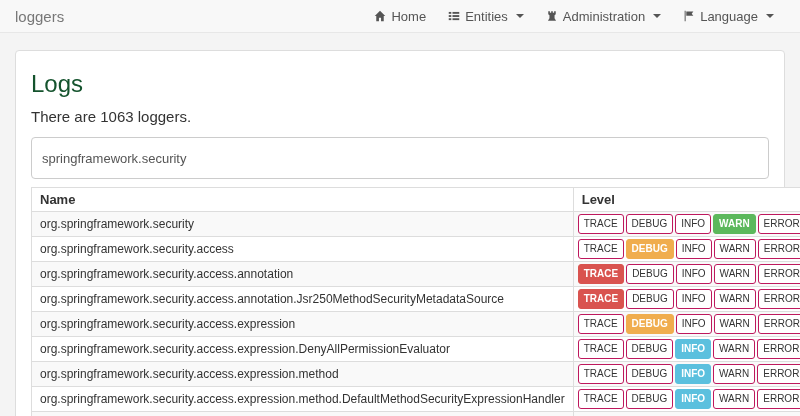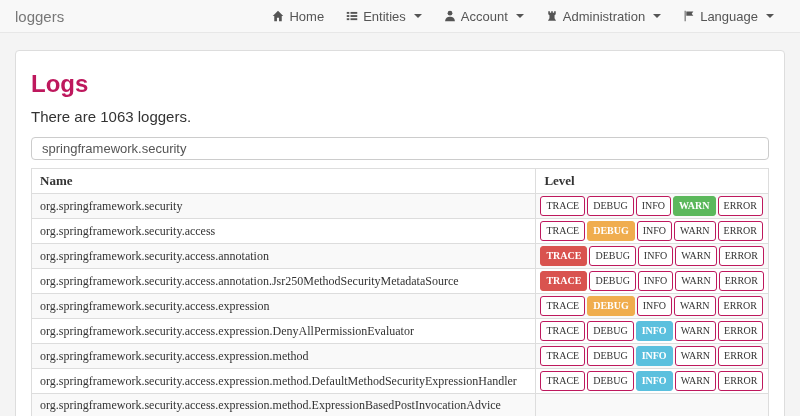--- a/index.html
+++ b/index.html
@@ -62,48 +62,47 @@
     top: 50px; left: 15px; right: 15px;
     height: 640px; 
     background: #fff;
     border: 1px solid #ddd;
     border-radius: 4px;
     padding: 15px;
   }
   .page-title {
     margin: 4px 0 10px 0;
     font-size: 24px;
-    font-weight: bold;
-    color: #be185d;
+    font-weight: normal;
+    color: #14532d;
   }
   .subtitle { margin: 0 0 12px 0; font-size: 15px; }
   .filter-label { display: block; margin-bottom: 5px; font-size: 13px; }
   .filter-input {
     width: 100%;
-    height: 23px;
+    height: 42px;
     border: 1px solid #ccc;
     border-radius: 4px;
     padding: 0 10px;
     font-size: 13px;
     color: #555;
     font-family: inherit;
     outline: none;
   }
   
   table.logs {
     width: 100%;
     border-collapse: collapse;
     margin-top: 8px;
     font-size: 12px;
   }
   table.logs th, table.logs td {
     border: 1px solid #ddd;
     text-align: left;
     vertical-align: middle;
-    font-family: Liberation Serif, serif;
   }
   table.logs th {
     padding: 4px 8px;
     font-size: 13px;
     font-weight: bold;
     background: #fff;
   }
   td.name-cell { padding: 4px 8px; color: #333; }
   td.level-cell { width: 196px; padding: 1px 3px; white-space: nowrap; }
   tbody tr:nth-child(odd) { background: #f9f9f9; }
@@ -147,30 +146,20 @@
             <rect x="1" y="11" width="3.4" height="2.5"></rect>
             <rect x="6" y="11" width="9" height="2.5"></rect>
           </svg>
         </span>
         <span>Entities</span>
         <span class="caret"></span>
       </li>
       <li class="nav-item">
         <span class="nav-icon">
           <svg viewBox="0 0 16 16">
-            <circle cx="8" cy="4.2" r="3.2"></circle>
-            <path d="M1.5 15c0-4.2 3.2-6 6.5-6s6.5 1.8 6.5 6z"></path>
-          </svg>
-        </span>
-        <span>Account</span>
-        <span class="caret"></span>
-      </li>
-      <li class="nav-item">
-        <span class="nav-icon">
-          <svg viewBox="0 0 16 16">
             <path d="M3 1.5h2.2v2h1.7v-2h2.2v2h1.7v-2H13v4L11.4 7v4l2 3.2H2.6l2-3.2V7L3 5.5z"></path>
           </svg>
         </span>
         <span>Administration</span>
         <span class="caret"></span>
       </li>
       <li class="nav-item">
         <span class="nav-icon">
           <svg viewBox="0 0 16 16">
             <rect x="2.2" y="1" width="1.3" height="14"></rect>

